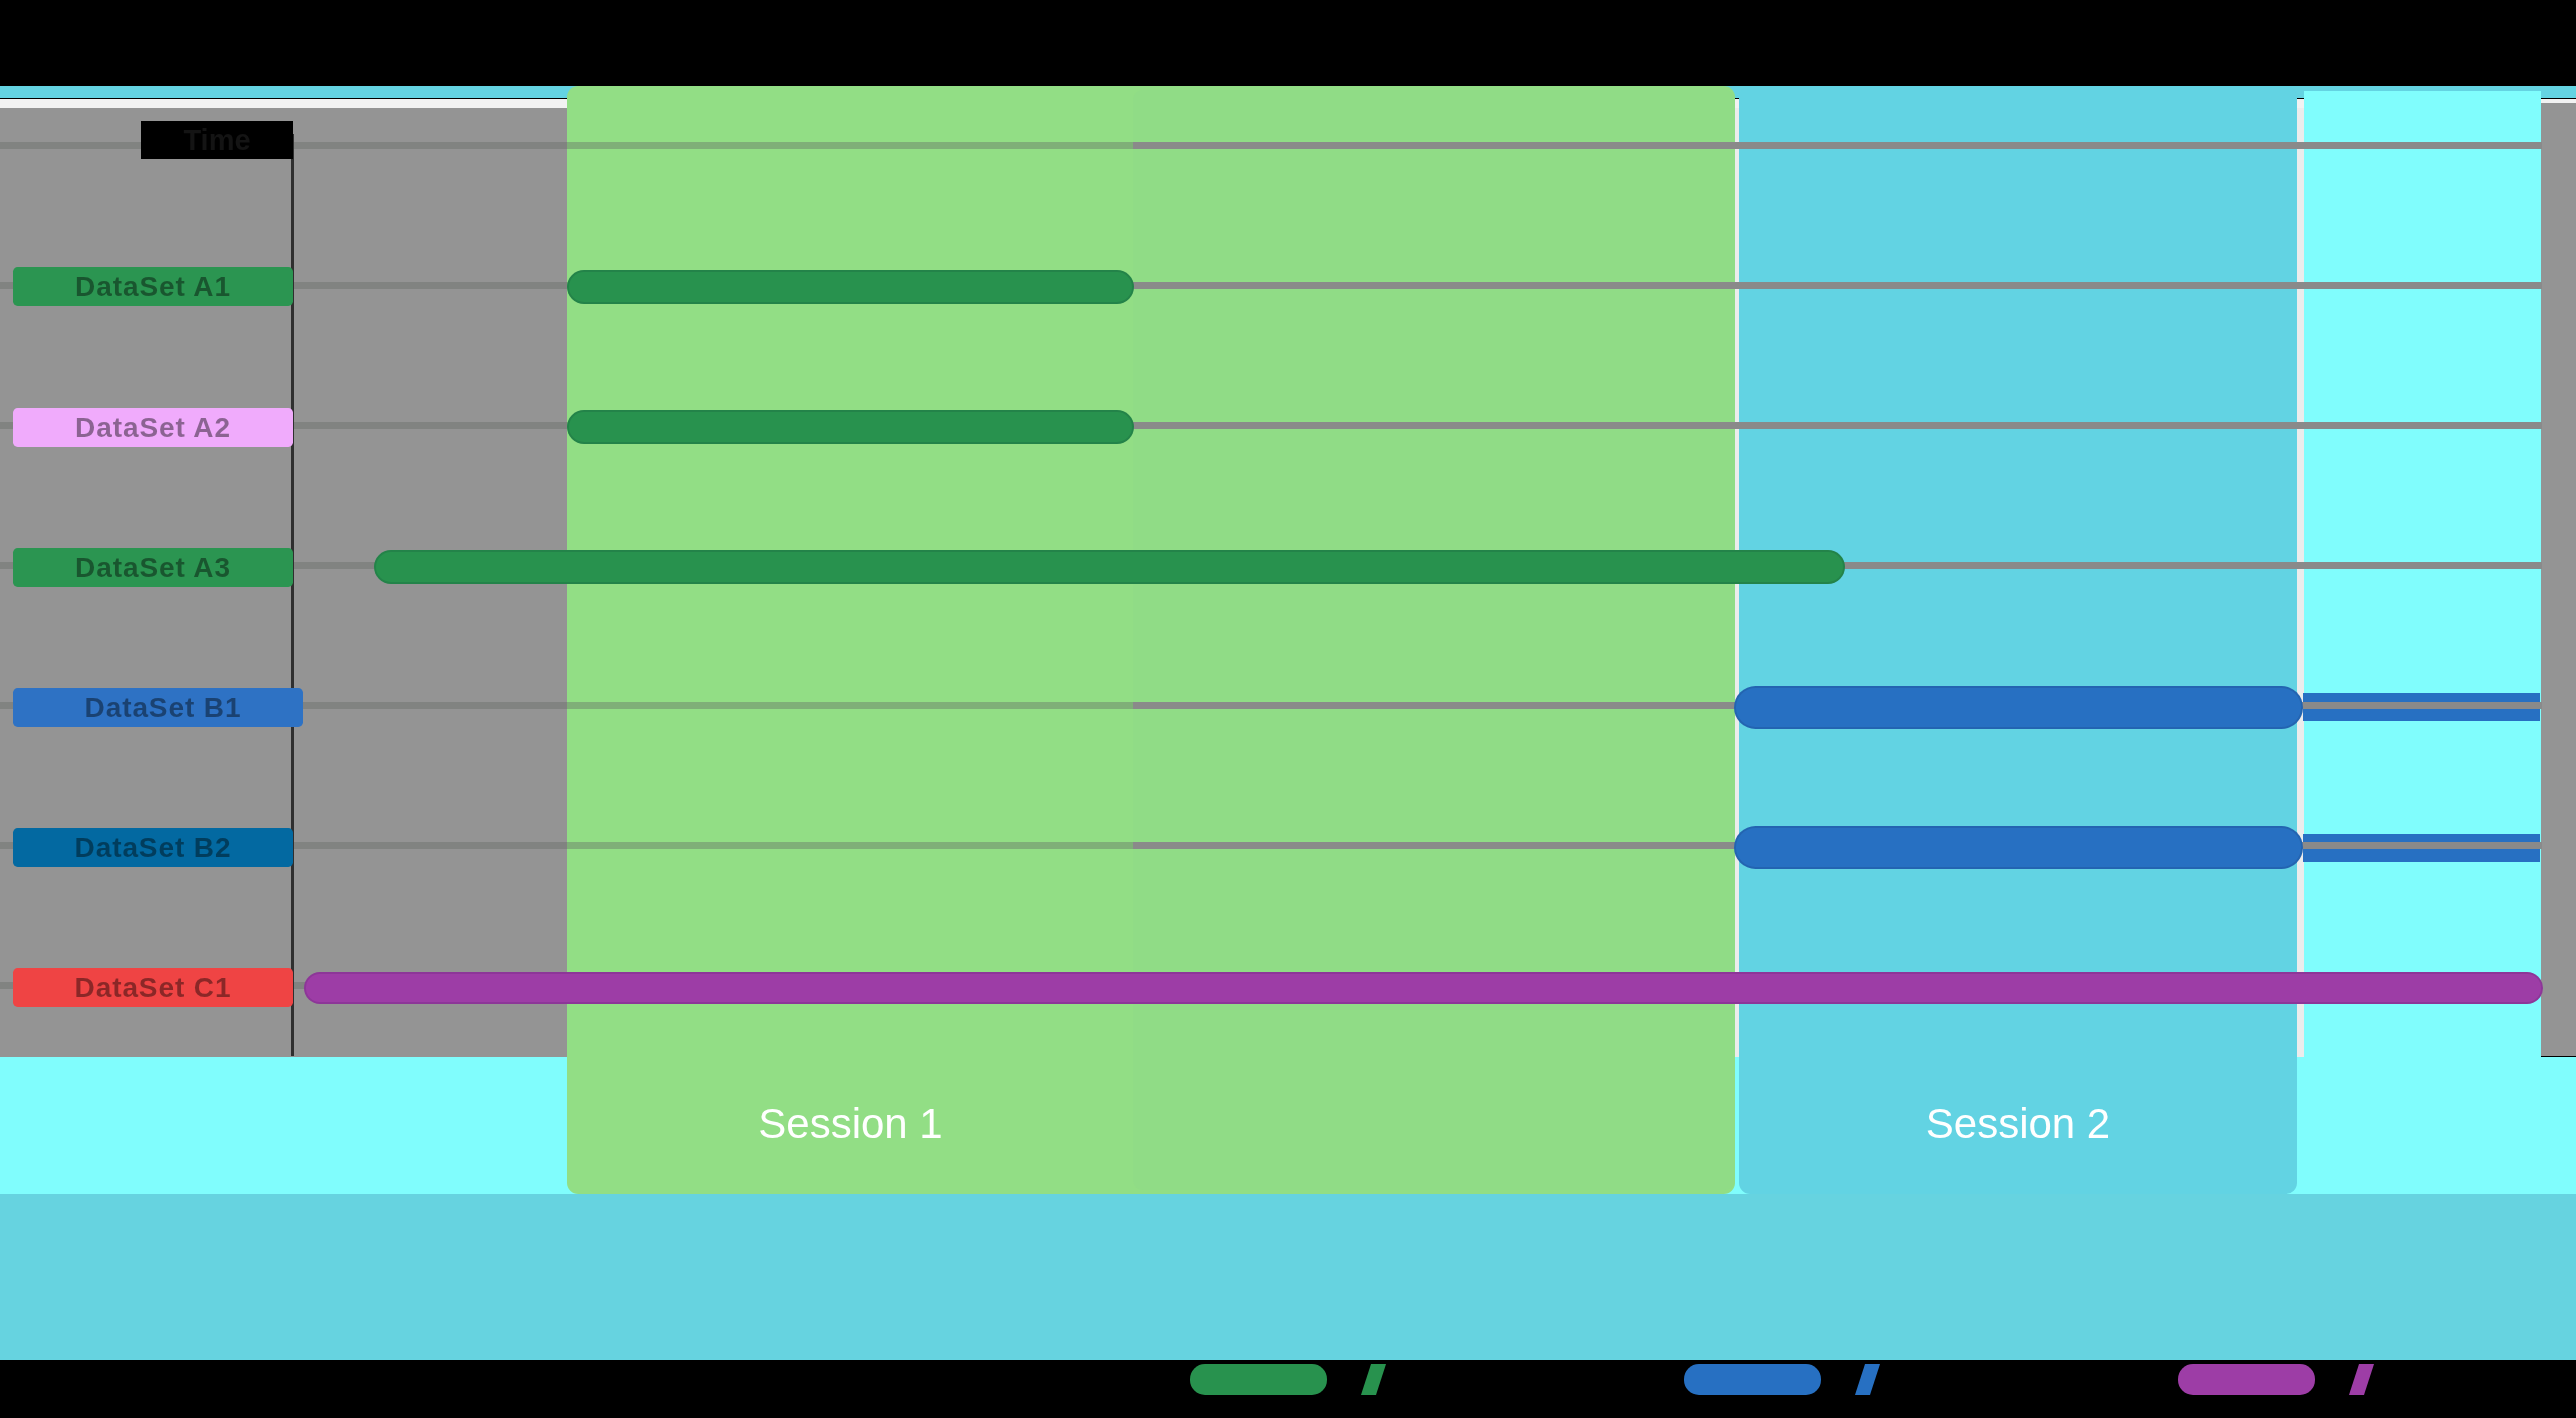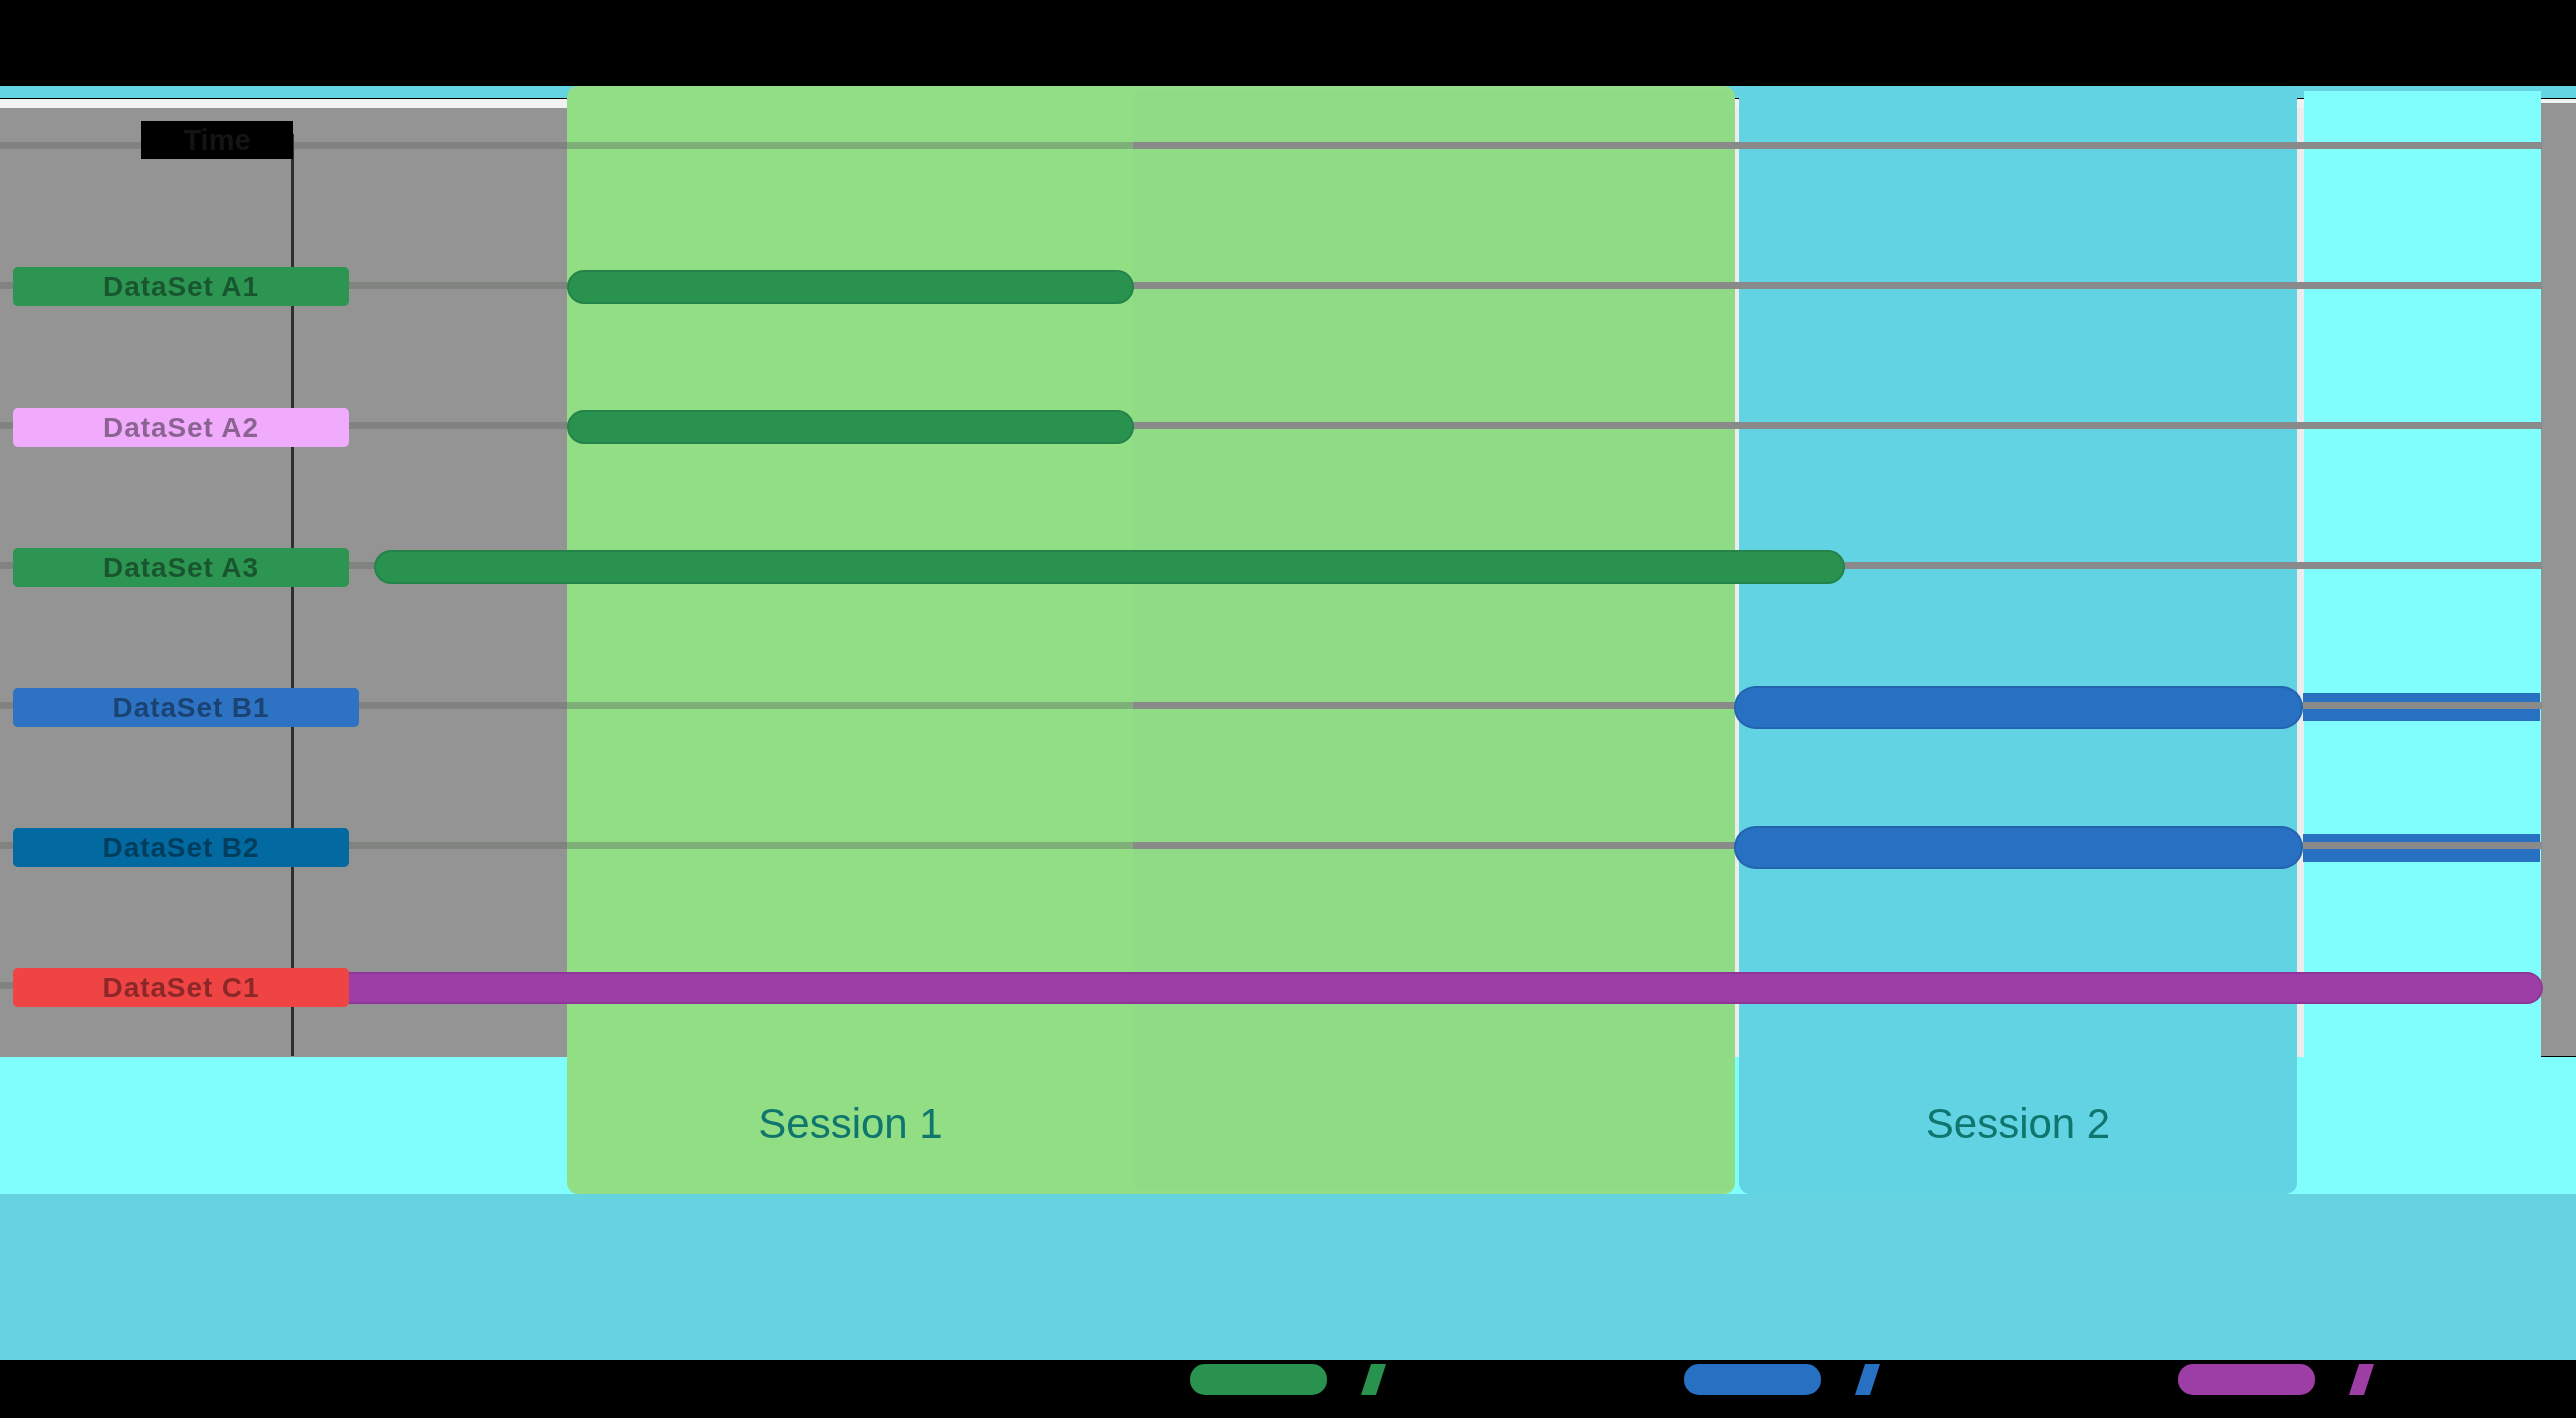--- a/index.html
+++ b/index.html
@@ -19,28 +19,28 @@
   #aqua-col{left:2304px;top:91px;width:237px;height:1094px;background:#80fdfd;z-index:2;}
   #bottom-cyan-band{left:0;top:1194px;width:2576px;height:166px;background:#66d3e0;z-index:4;}
   
   .grid-left{left:0;width:1133px;height:6.6px;background:rgba(100,104,100,0.40);z-index:3;}
   .grid-right{left:1133px;width:1409px;height:6.6px;background:#8a8a8a;z-index:3;}
   #time-marker{left:291px;top:134px;width:2.8px;height:922px;background:#2f2f2f;z-index:3;}
   
   .bar{z-index:5;border:2.8px solid rgba(0,0,30,0.10);box-sizing:border-box;}
   .bar-ext{z-index:2;}
   
-  .row-pill{left:13px;width:336px;height:39px;border-radius:4.7px;z-index:6;
+  .row-pill{left:13px;width:280px;height:39px;border-radius:4.7px;z-index:6;
             display:flex;align-items:center;justify-content:center;
             font-size:28px;font-weight:bold;color:rgba(0,0,0,0.42);letter-spacing:0.9px;}
   #time-box{left:141px;top:121px;width:152px;height:38px;background:#000;z-index:6;
             display:flex;align-items:center;justify-content:center;
             font-size:29px;font-weight:bold;color:#141414;}
   .session-label{top:1096px;height:56px;z-index:5;display:flex;align-items:center;justify-content:center;
-                 font-size:42px;color:#0f766e;}
+                 font-size:42px;color:#ffffff;}
   
   .legend-item{top:1364px;height:31px;z-index:6;}
   .legend-pill{position:absolute;left:0;top:0;width:137px;height:31px;border-radius:15px;}
   .legend-slash{position:absolute;left:176px;top:0;width:15px;height:31px;transform:skewX(-18deg);}
   .lg-a .legend-pill,.lg-a .legend-slash{background:#28924e;}
   .lg-b .legend-pill,.lg-b .legend-slash{background:#2770c2;}
   .lg-c .legend-pill,.lg-c .legend-slash{background:#9d3da6;}
 </style>
 </head>
 <body>

